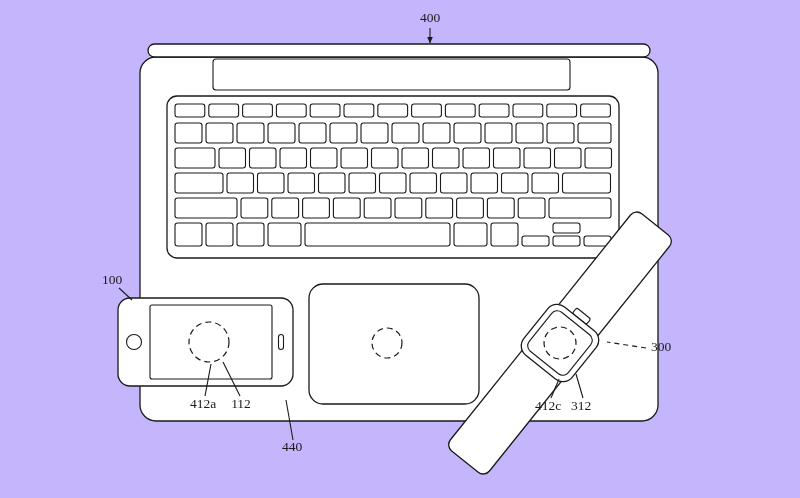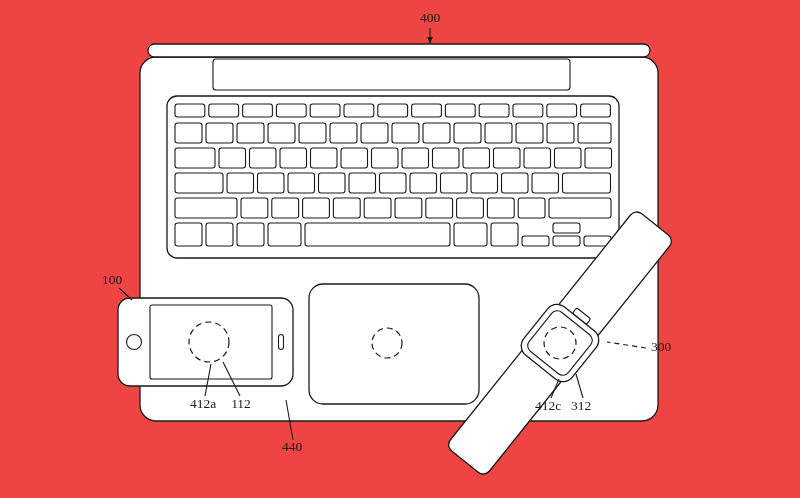--- a/index.html
+++ b/index.html
@@ -1,16 +1,16 @@
 <!DOCTYPE html>
 <html><head>
 <meta charset="utf-8">
 <style>
   html,body{margin:0;padding:0;background:#ffffff;}
-  .stage{width:800px;height:498px;position:relative;background:#ef4444;overflow:hidden;}
+  .stage{width:800px;height:498px;position:relative;background:#c4b5fd;overflow:hidden;}
   svg{display:block;}
   svg text{font-family:"Liberation Serif", serif;font-size:13.5px;fill:#1a1a1a;text-anchor:middle;}
   .shape{fill:#ffffff;stroke:#1a1a1a;stroke-width:1.3;}
   .thin{fill:#ffffff;stroke:#1a1a1a;stroke-width:1.1;}
   .ln{stroke:#1a1a1a;stroke-width:1.1;fill:none;}
   .dash{fill:none;stroke:#1a1a1a;stroke-width:1.2;stroke-dasharray:6 4;}
   .dashln{stroke:#1a1a1a;stroke-width:1.1;fill:none;stroke-dasharray:5 4;}
   .key{fill:#ffffff;stroke:#1a1a1a;stroke-width:1.1;}
 </style>
 </head>

